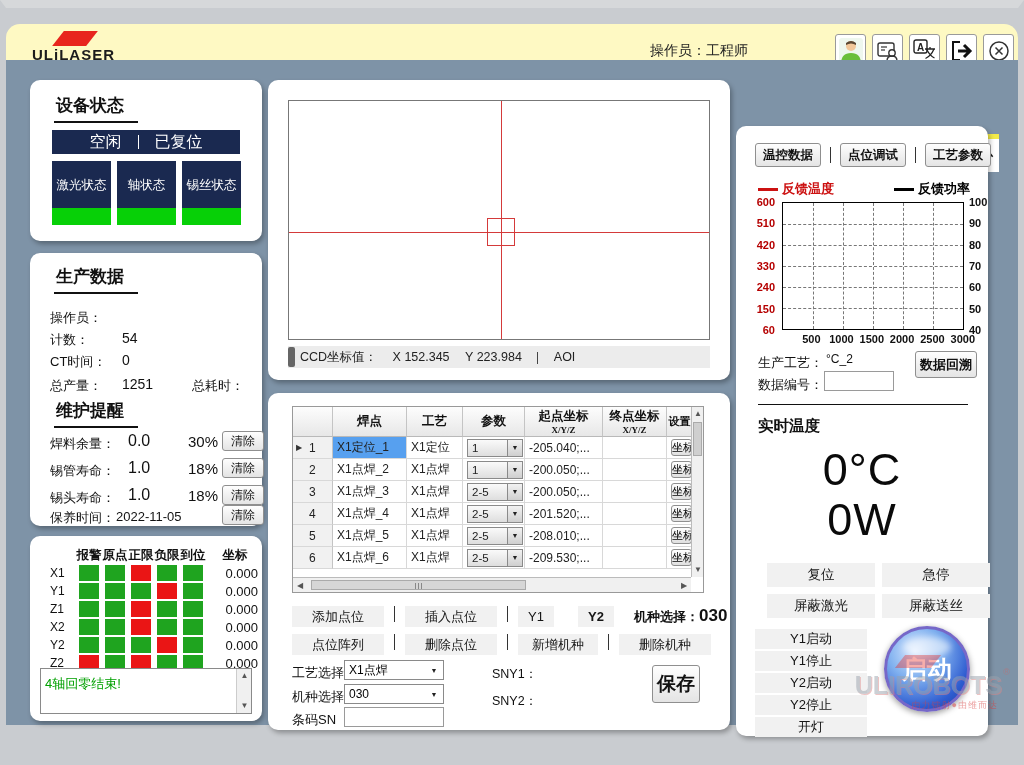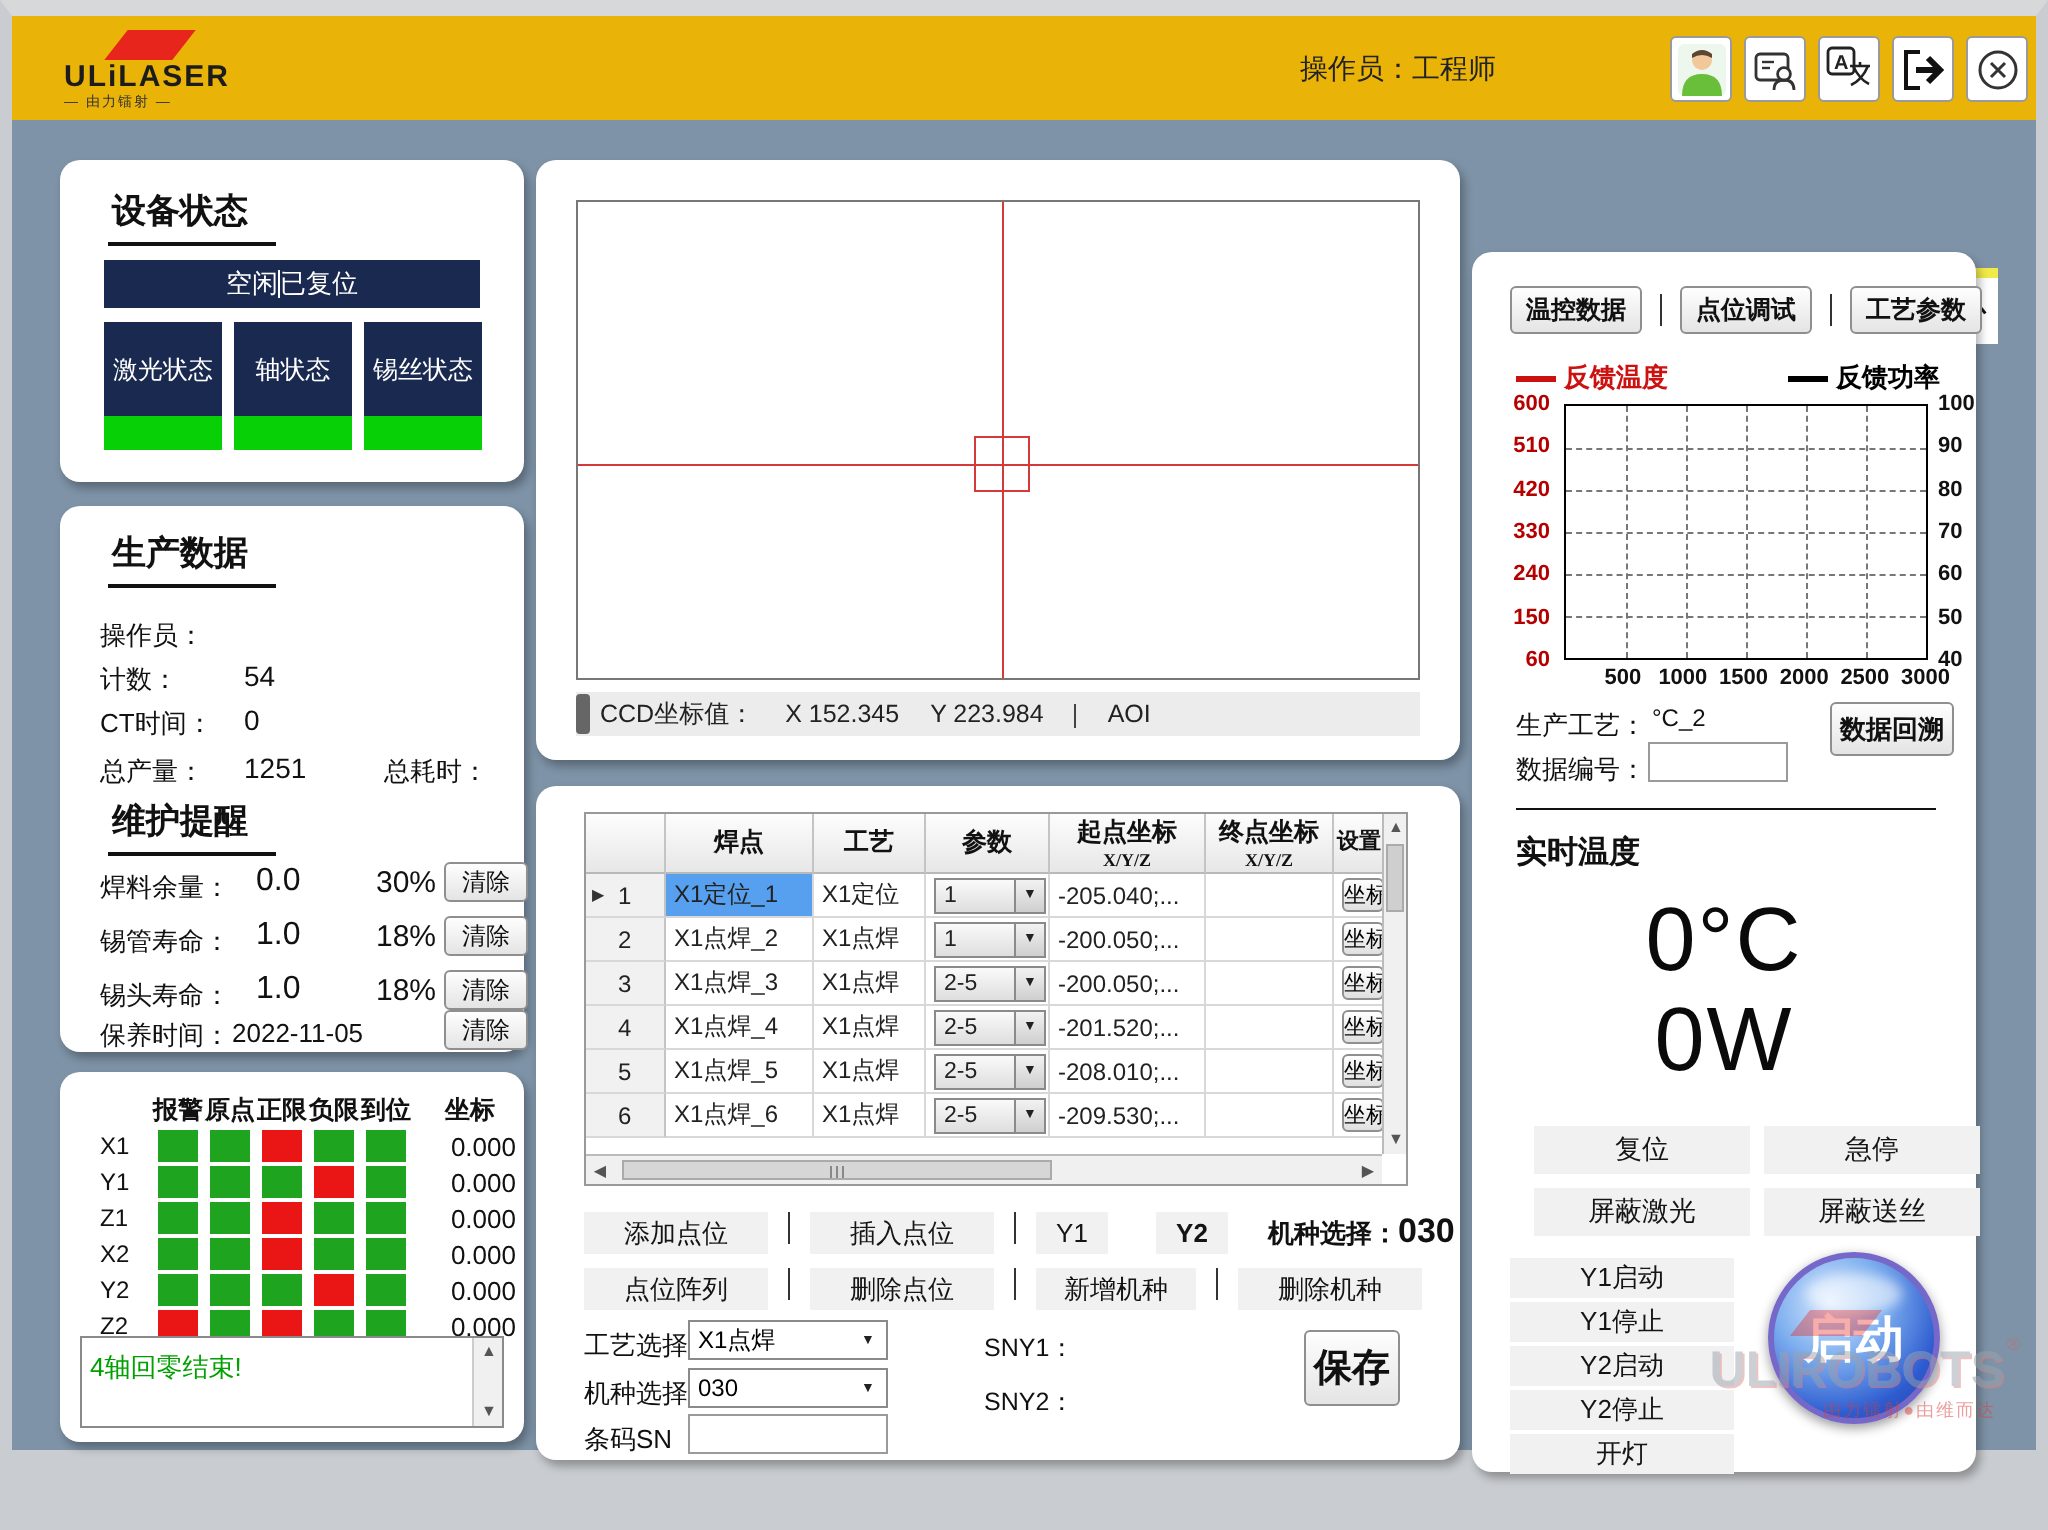--- a/index.html
+++ b/index.html
@@ -1,35 +1,35 @@
 <!DOCTYPE html>
 <html><head>
 <meta charset="utf-8">
 <style>
   * { margin:0; padding:0; box-sizing:border-box; }
   body { font-family:"Liberation Sans", sans-serif; background:#9aa0a6; }
   #app { position:relative; width:1024px; height:765px; background:#c9ccd0;
          border-top:8px solid #d6d8da; border-left:6px solid #c9ccd0; border-right:6px solid #c9ccd0; overflow:hidden; }
   
-  .titlebar { position:absolute; left:0; top:0; width:1012px; height:52px; background:#eab308; }
+  .titlebar { position:absolute; left:0; top:16px; width:1012px; height:52px; background:#fef9c3;border-radius:14px; }
   .logo { position:absolute; left:24px; top:4px; width:110px; height:46px; }
   .logo .mark { position:absolute; left:28px; top:3px; width:34px; height:15px; background:#e8251d; transform:skewX(-38deg); }
   .logo .brand { position:absolute; left:2px; top:18px; font-size:15px; font-weight:bold; letter-spacing:1px; color:#1c1c1c; }
   .logo .sub { position:absolute; left:2px; top:34px; font-size:7px; color:#333; letter-spacing:1px; white-space:nowrap; }
   .operator { position:absolute; right:270px; top:18px; font-size:14px; color:#222; }
   .tb-icons { position:absolute; right:4px; top:10px; display:flex; gap:6px; }
   .icobtn { width:31px; height:33px; border:1px solid #9a9a9a; border-radius:3px; background:#fff; display:flex; align-items:center; justify-content:center; cursor:pointer; }
   .icobtn svg { display:block; }
   
   .main { position:absolute; left:0; top:52px; width:1012px; height:665px; background:#7e93a7; }
   .card { position:absolute; background:#fff; border-radius:10px; box-shadow:2px 3px 5px rgba(0,0,0,.3); }
   .sec-title { font-size:17px; font-weight:bold; color:#111; border-bottom:2px solid #111; padding:0 14px 4px 2px; display:inline-block; }
   
   .state-bar { position:absolute; left:22px; top:50px; width:188px; height:24px; background:#1a2950; color:#fff;
-               font-size:13px; display:flex; align-items:center; justify-content:center; }
+               font-size:16px; display:flex; align-items:center; justify-content:center; gap:16px; }
   .state-div { width:1px; height:14px; background:#fff; }
   .dev-btns { position:absolute; left:22px; top:81px; display:flex; gap:6px; }
   .dev-btn { position:relative; width:59px; height:64px; background:#1a2950; border:none; cursor:pointer; }
   .dev-btn .lbl { position:absolute; left:0; right:0; top:16px; color:#fff; font-size:12.5px; text-align:center; }
   .dev-btn .light { position:absolute; left:0; right:0; bottom:0; height:17px; background:#07d007; }
   
   .prow { position:absolute; font-size:13px; color:#111; }
   .pval { position:absolute; font-size:14px; color:#111; }
   .mrow-label { position:absolute; left:20px; font-size:13px; color:#111; }
   .mrow-val { position:absolute; left:98px; font-size:16px; color:#111; }

